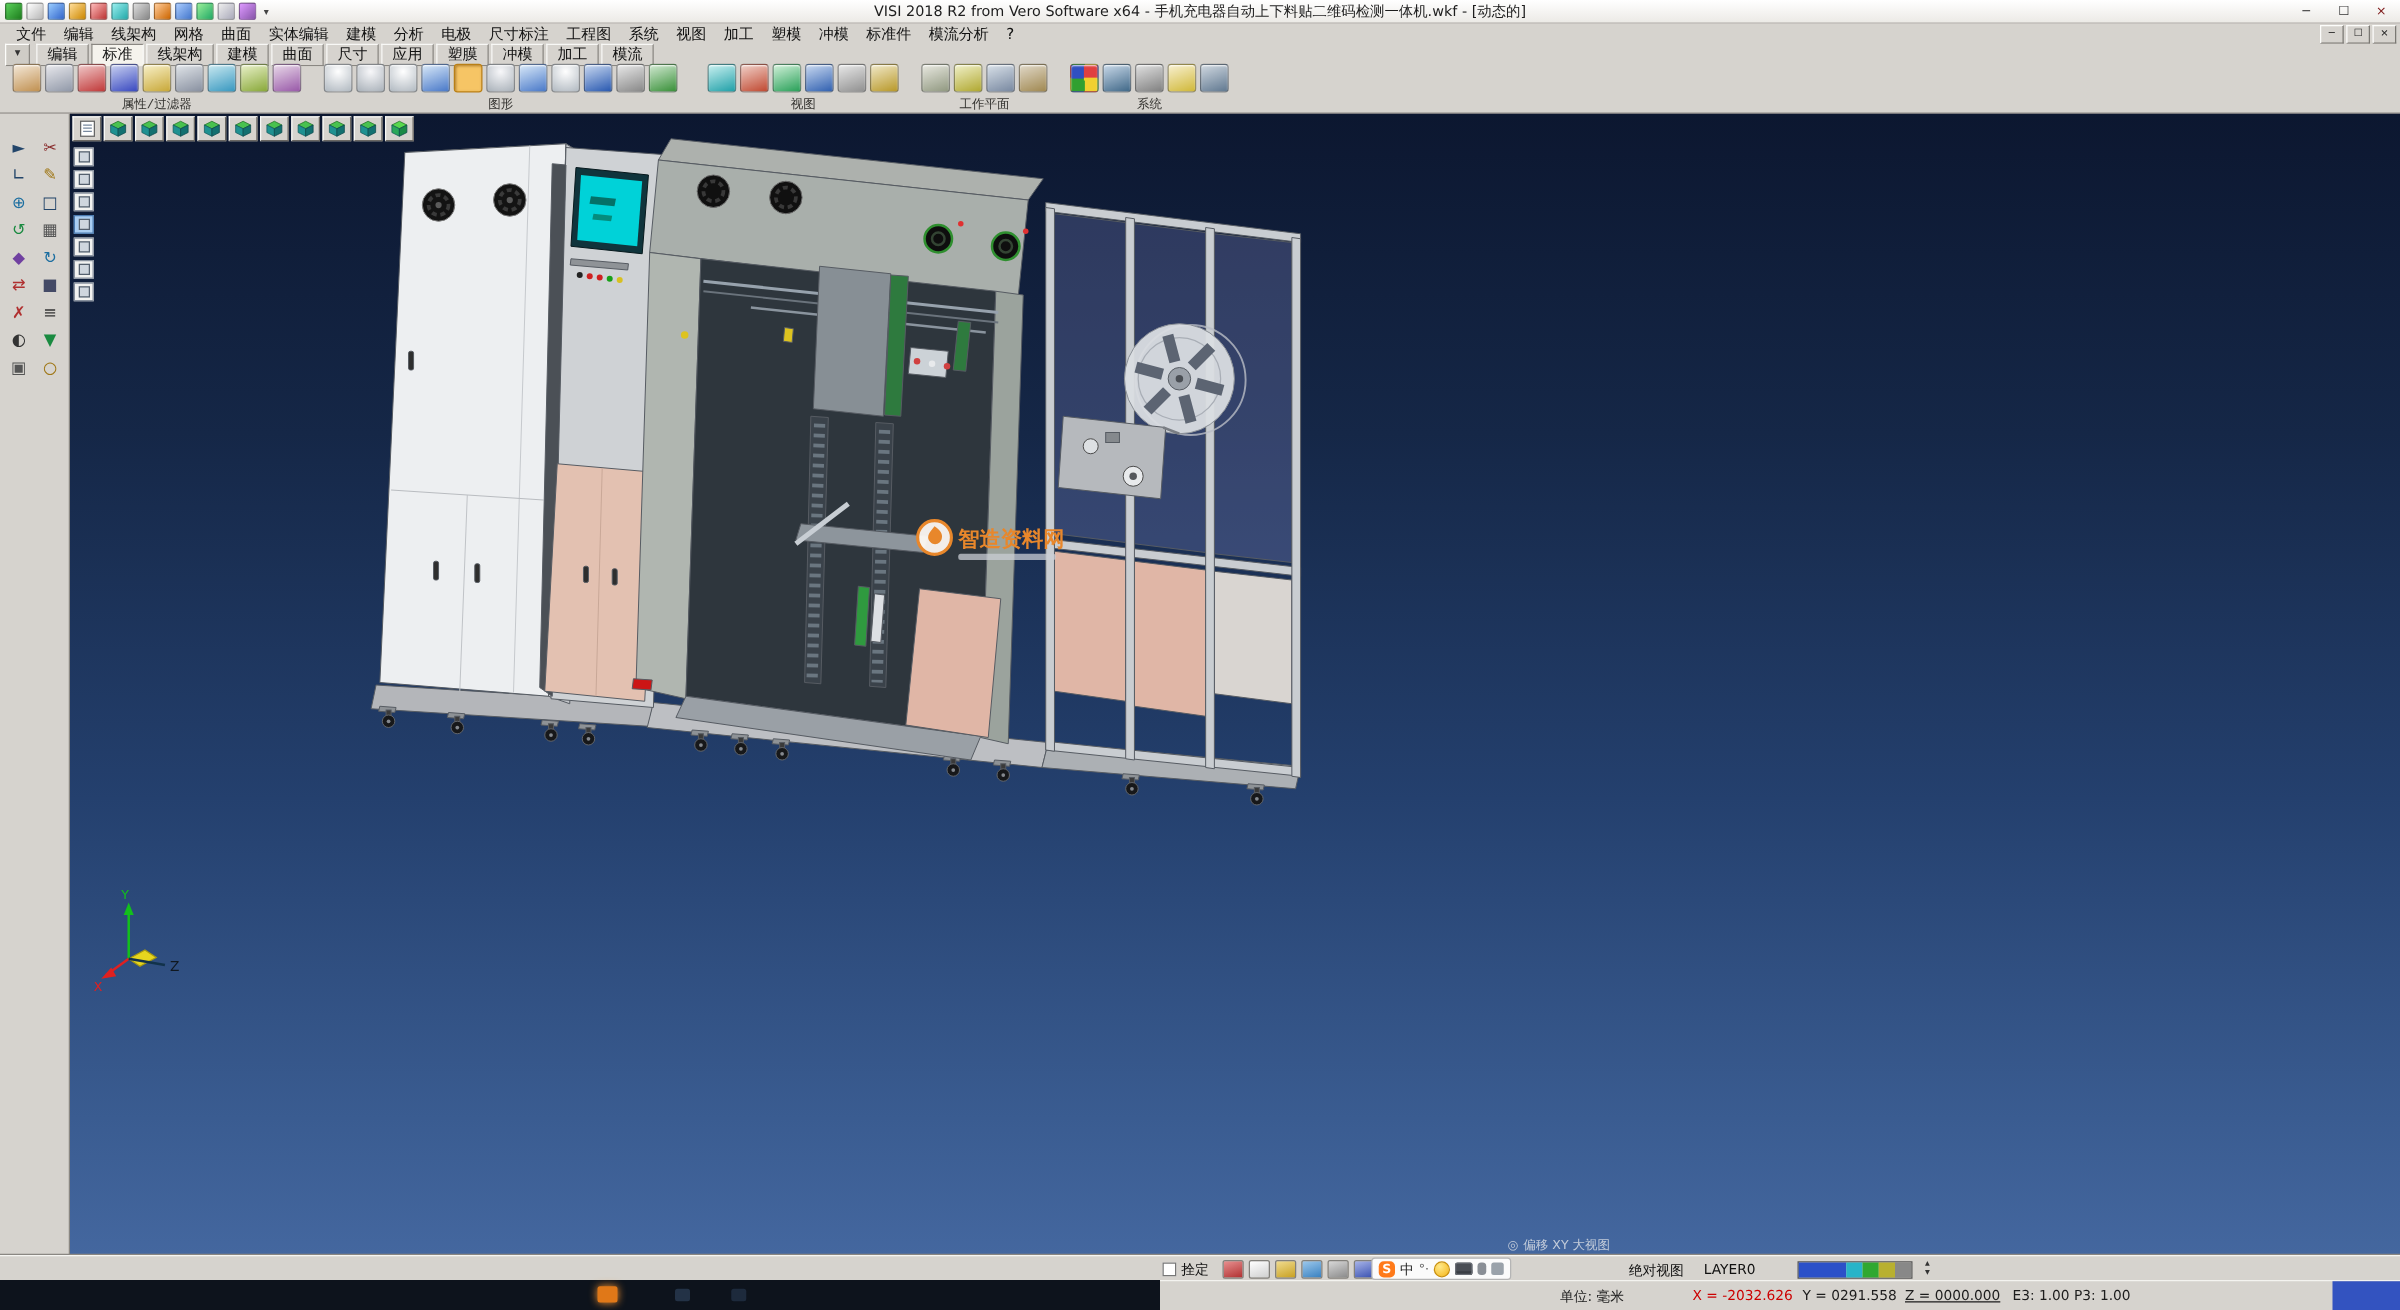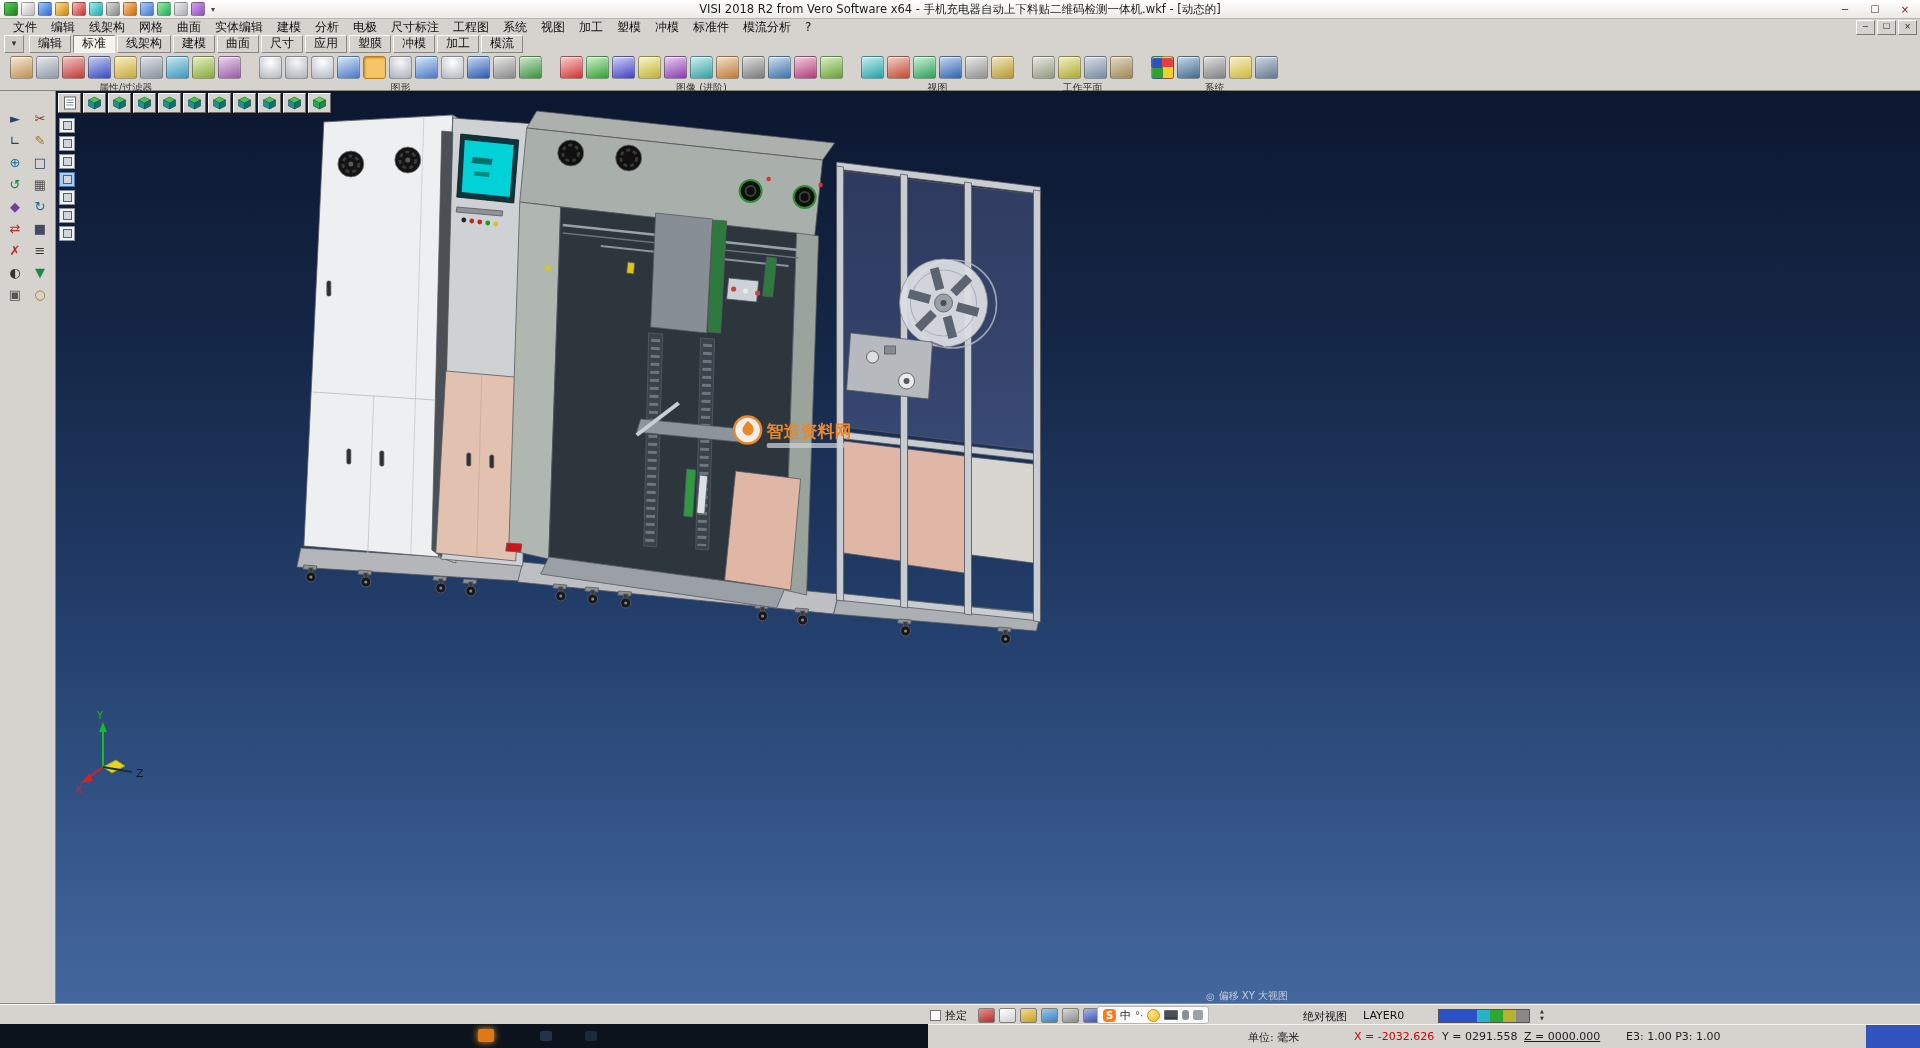--- a/index.html
+++ b/index.html
@@ -27,21 +27,21 @@
   
   .tabbar{position:absolute;top:35px;left:0;right:0;height:18px;background:#d6d3ce;display:flex;align-items:flex-end;padding-left:4px;gap:2px;}
   .tab-caret{width:18px;height:16px;border:1px solid;border-color:#fdfdfb #8a8782 #8a8782 #fdfdfb;background:#cfccc6;
              font-size:9px;text-align:center;line-height:14px;margin-right:3px;color:#333;}
   .tab{height:16px;line-height:15px;padding:0 8px;font-size:12px;background:#d6d3ce;border:1px solid;
        border-color:#f8f8f6 #8a8782 #8a8782 #f8f8f6;white-space:nowrap;}
   .tab.active{background:#f5f3ed;font-weight:normal;border-color:#8a8782 #f8f8f6 #f5f3ed #8a8782;}
 
   
   .ribbon{position:absolute;top:53px;left:0;right:0;height:37px;background:#d6d3ce;border-bottom:1px solid #8a8782;
-          display:flex;align-items:flex-start;padding-left:4px;}
+          display:flex;align-items:flex-end;padding-left:4px;font-family:Liberation Mono, monospace;}
   .rgroup{display:flex;flex-direction:column;align-items:center;padding:2px 6px 0 6px;}
   .ricons{display:flex;gap:3px;align-items:center;height:24px;}
   .ti{width:21px;height:21px;border-radius:3px;border:1px solid rgba(80,80,80,.5);box-shadow:inset 0 1px 1px rgba(255,255,255,.7);}
   .ti.pressed{background:#f6c565 !important;border-color:#b97f16;box-shadow:inset 1px 1px 2px rgba(120,70,0,.5);}
   .rlabel{font-size:10px;color:#33322f;margin-top:2px;white-space:nowrap;}
   .rsep{width:0;margin:3px 2px;border-left:1px solid #92908b;border-right:1px solid #fdfdfb;}
 
   
   .main{position:absolute;top:91px;left:0;right:0;height:913px;}
   .sidebar{position:absolute;left:0;top:0;bottom:0;width:55px;background:#d6d3ce;border-right:1px solid #8a8782;}
@@ -88,21 +88,21 @@
   .tb-dark{position:absolute;left:0;top:0;width:928px;height:24px;background:#0d131c;}
   .tb-glow{position:absolute;left:478px;top:5px;width:16px;height:13px;background:#e07818;border-radius:2px;box-shadow:0 0 7px #ff9830;}
   .tb-dim1{position:absolute;left:540px;top:7px;width:12px;height:10px;background:#233246;border-radius:2px;}
   .tb-dim2{position:absolute;left:585px;top:7px;width:12px;height:10px;background:#1d2a3c;border-radius:2px;}
   .tb-light{position:absolute;left:928px;right:0;top:0;height:24px;background:#d6d3ce;border-top:1px solid #f4f3f0;}
   .bc{position:absolute;top:6px;font-size:11px;color:#1d1d1d;white-space:nowrap;}
   .bc-units{left:1248px;}
   .bc-x{left:1354px;color:#cc0000;}
   .bc-y{left:1442px;}
   .bc-z{left:1524px;text-decoration:underline;}
-  .bc-scale{left:1610px;margin-left:16px;}
+  .bc-scale{left:1610px;}
   .bc-blue{position:absolute;right:0;top:1px;width:54px;height:23px;background:#3353c0;}
 </style>
 </head>
 <body>
 
 <div class="app">
 
   <div class="titlebar">
     <div class="qat">
       <span class="qi" style="background:linear-gradient(135deg,#5ad05a,#1e7e1e)"></span>
@@ -195,36 +195,20 @@
         <span class="ti" style="background:radial-gradient(circle at 50% 25%,#f8f8fa,#a8b0b8)"></span>
         <span class="ti" style="background:linear-gradient(160deg,#d8e8f8,#4878c8)"></span>
         <span class="ti" style="background:radial-gradient(circle at 50% 25%,#ffffff,#b0b8c0)"></span>
         <span class="ti" style="background:linear-gradient(160deg,#c8d8f0,#2858b0)"></span>
         <span class="ti" style="background:linear-gradient(160deg,#e8e8e8,#888888)"></span>
         <span class="ti" style="background:linear-gradient(160deg,#d0e8d0,#389038)"></span>
       </div>
       <div class="rlabel">图形</div>
     </div>
     <span class="rsep"></span>
-    <div class="rgroup">
-      <div class="ricons">
-        <span class="ti" style="background:linear-gradient(160deg,#f8d0d0,#d03030)"></span>
-        <span class="ti" style="background:linear-gradient(160deg,#d0f0d0,#30a030)"></span>
-        <span class="ti" style="background:linear-gradient(160deg,#d0d0f8,#4040c0)"></span>
-        <span class="ti" style="background:linear-gradient(160deg,#f8f8d0,#c0b030)"></span>
-        <span class="ti" style="background:linear-gradient(160deg,#e8d0f0,#8838b0)"></span>
-        <span class="ti" style="background:linear-gradient(160deg,#d0f0f0,#30a0a0)"></span>
-        <span class="ti" style="background:linear-gradient(160deg,#f0e0d0,#c07830)"></span>
-        <span class="ti" style="background:linear-gradient(160deg,#e0e0e0,#787878)"></span>
-        <span class="ti" style="background:linear-gradient(160deg,#d0e0f0,#3870a8)"></span>
-        <span class="ti" style="background:linear-gradient(160deg,#f0d0e0,#b03878)"></span>
-        <span class="ti" style="background:linear-gradient(160deg,#d8f0c8,#68a030)"></span>
-      </div>
-      <div class="rlabel">图像 (进阶)</div>
-    </div>
     <span class="rsep"></span>
     <div class="rgroup">
       <div class="ricons">
         <span class="ti" style="background:linear-gradient(160deg,#c8f0f0,#20a0a8)"></span>
         <span class="ti" style="background:linear-gradient(160deg,#f0d0c8,#c04830)"></span>
         <span class="ti" style="background:linear-gradient(160deg,#d0f0d8,#28a058)"></span>
         <span class="ti" style="background:linear-gradient(160deg,#c8d8f0,#3060b0)"></span>
         <span class="ti" style="background:linear-gradient(160deg,#e8e8e8,#909090)"></span>
         <span class="ti" style="background:linear-gradient(160deg,#f0e8c8,#b89828)"></span>
       </div>

